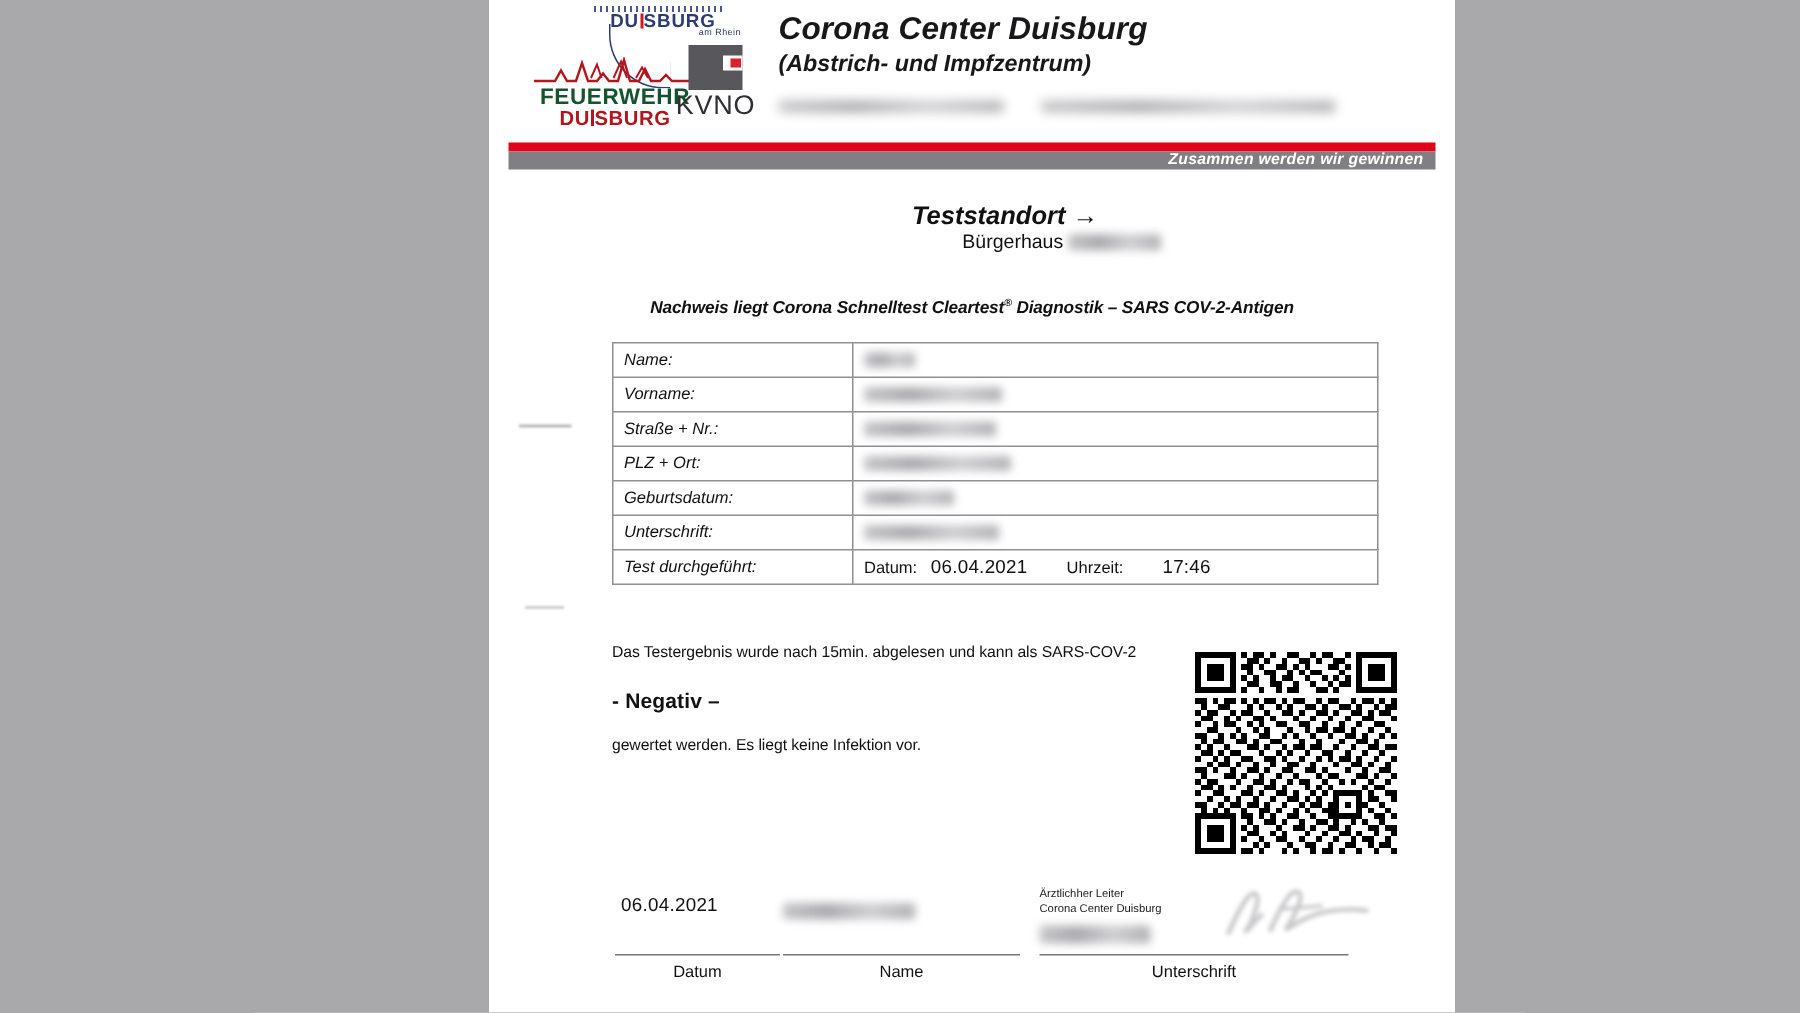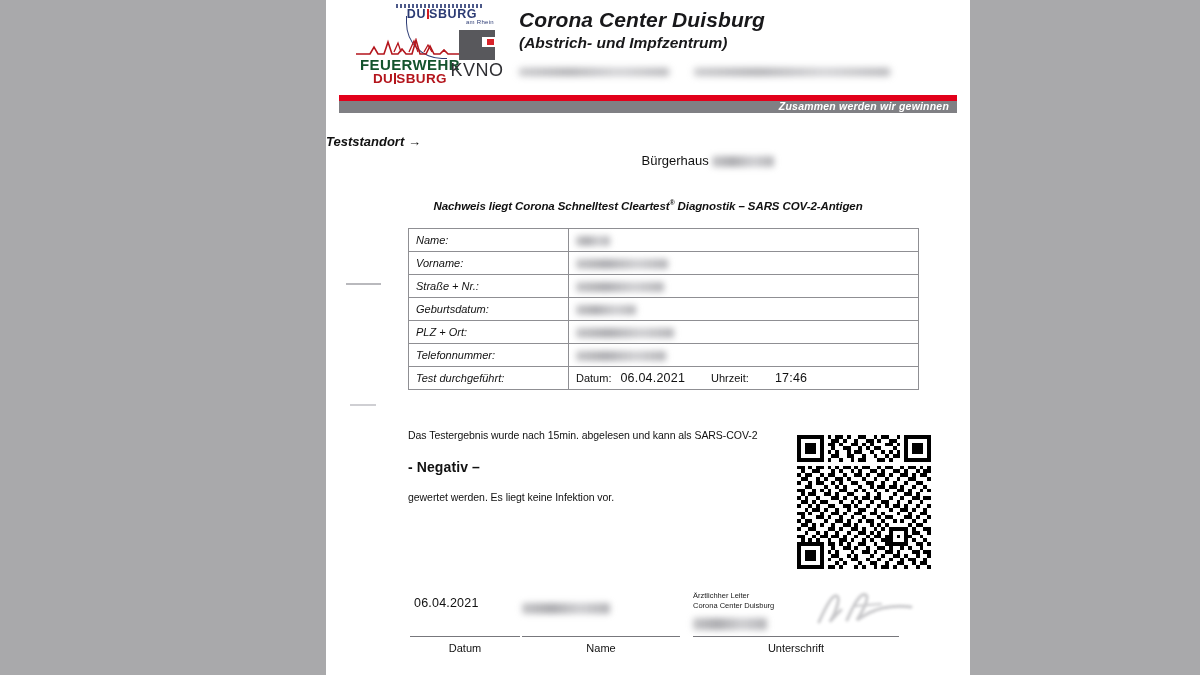--- a/index.html
+++ b/index.html
@@ -244,25 +244,25 @@
     color: #ffffff;
     letter-spacing: .2px;
     line-height: 13px;
   }
 
   
   .site-label {
     position: absolute;
     left: 0; top: 134px;
     width: 688px;
-    text-align: left;
+    text-align: center;
     font-family: "Liberation Sans", sans-serif;
     font-weight: bold;
     font-style: italic;
-    font-size: 13px;
+    font-size: 17px;
     color: #111;
   }
   .site-label .arrow { font-style: normal; font-weight: normal; }
   .site-value {
     position: absolute;
     left: 0; top: 153px;
     width: 764px;
     text-align: center;
     font-family: "Liberation Sans", sans-serif;
     font-size: 13px;
@@ -498,29 +498,29 @@
         </tr>
         <tr>
           <td class="lbl">Vorname:</td>
           <td class="val"><span class="redact" style="width:92px;height:10px;"></span></td>
         </tr>
         <tr>
           <td class="lbl">Straße + Nr.:</td>
           <td class="val"><span class="redact" style="width:88px;height:10px;"></span></td>
         </tr>
         <tr>
+          <td class="lbl">PLZ + Ort:</td>
+          <td class="val"><span class="redact" style="width:98px;height:10px;"></span></td>
+        </tr>
+        <tr>
           <td class="lbl">Geburtsdatum:</td>
           <td class="val"><span class="redact" style="width:60px;height:10px;"></span></td>
         </tr>
         <tr>
-          <td class="lbl">PLZ + Ort:</td>
-          <td class="val"><span class="redact" style="width:98px;height:10px;"></span></td>
-        </tr>
-        <tr>
-          <td class="lbl">Telefonnummer:</td>
+          <td class="lbl">Unterschrift:</td>
           <td class="val"><span class="redact" style="width:90px;height:10px;"></span></td>
         </tr>
         <tr class="last-row">
           <td class="lbl">Test durchgeführt:</td>
           <td class="val">
             <span class="kv-inline"><span class="k">Datum:</span><span class="kv-gap-sm"></span><span class="v">06.04.2021</span><span class="kv-gap"></span><span class="k">Uhrzeit:</span><span class="kv-gap"></span><span class="v">17:46</span></span>
           </td>
         </tr>
       </tbody>
     </table>

